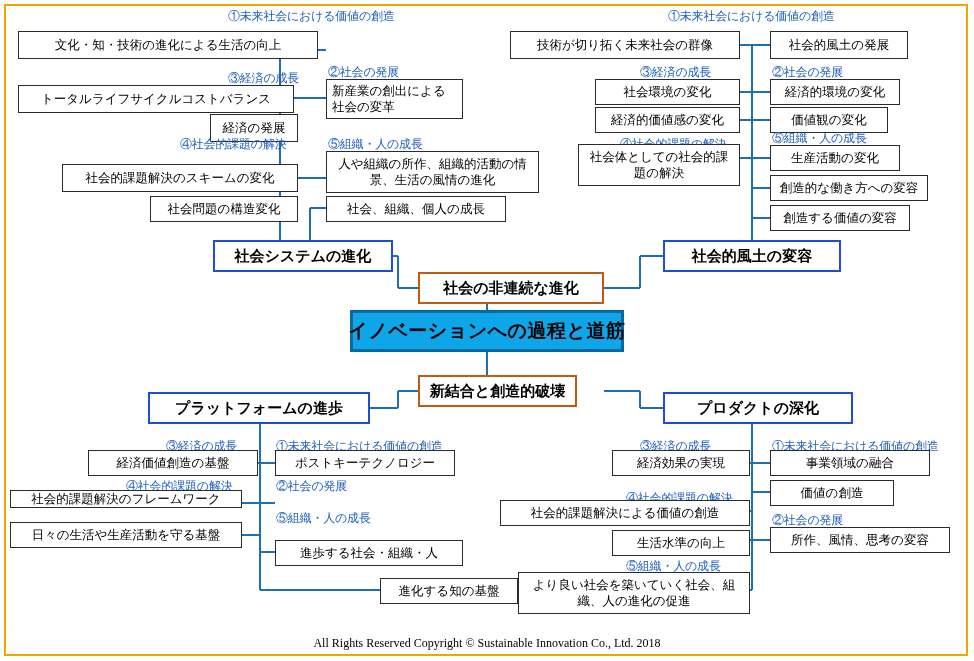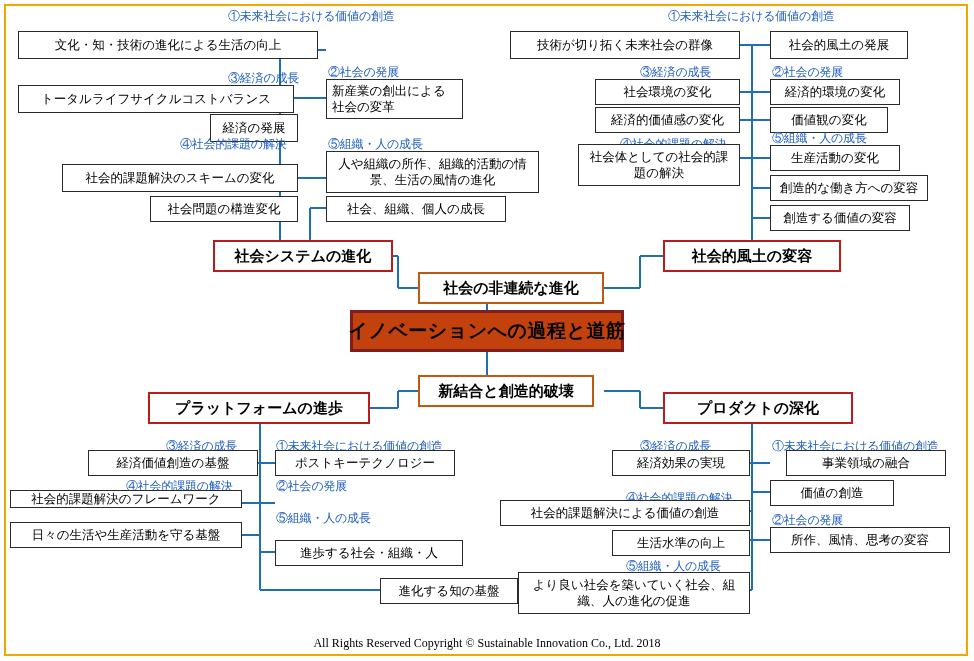--- a/index.html
+++ b/index.html
@@ -51,21 +51,21 @@
     position: absolute;
     font-size: 12px;
     color: #2060c0;
     white-space: nowrap;
     letter-spacing: -0.2px;
   }
   .hub {
     position: absolute;
     box-sizing: border-box;
     background: #ffffff;
-    border: 2px solid #b91c1c;
+    border: 2px solid #1d4ed8;
     color: #000000;
     font-size: 15px;
     font-weight: bold;
     display: flex;
     align-items: center;
     justify-content: center;
     text-align: center;
     white-space: nowrap;
   }
   .hub2 {
@@ -78,22 +78,22 @@
     font-weight: bold;
     display: flex;
     align-items: center;
     justify-content: center;
     text-align: left;
     white-space: nowrap;
   }
   .center {
     position: absolute;
     box-sizing: border-box;
-    background: #c2410c;
-    border: 3px solid #7f1d1d;
+    background: #0ea5e9;
+    border: 3px solid #0369a1;
     color: #000000;
     font-size: 19px;
     font-weight: bold;
     display: flex;
     align-items: center;
     justify-content: center;
     text-align: center;
     white-space: nowrap;
     letter-spacing: 0.5px;
   }
@@ -227,21 +227,21 @@
   <div class="node" style="left:770px; top:145px; width:130px; height:26px;">生産活動の変化</div>
   <div class="node" style="left:770px; top:175px; width:158px; height:26px;">創造的な働き方への変容</div>
   <div class="node" style="left:770px; top:205px; width:140px; height:26px;">創造する価値の変容</div>
 
   <div class="hub" style="left:213px; top:240px; width:180px; height:32px;">社会システムの進化</div>
   <div class="hub" style="left:663px; top:240px; width:178px; height:32px;">社会的風土の変容</div>
   <div class="hub2" style="left:418px; top:272px; width:186px; height:32px;">社会の非連続な進化</div>
 
   <div class="center" style="left:350px; top:310px; width:274px; height:42px;">イノベーションへの過程と道筋</div>
 
-  <div class="hub2" style="left:418px; top:375px; width:176px; height:32px;">新結合と創造的破壊</div>
+  <div class="hub2" style="left:418px; top:375px; width:159px; height:32px;">新結合と創造的破壊</div>
   <div class="hub" style="left:148px; top:392px; width:222px; height:32px;">プラットフォームの進歩</div>
   <div class="hub" style="left:663px; top:392px; width:190px; height:32px;">プロダクトの深化</div>
 
   <div class="cat" style="left:166px; top:438px;">③経済の成長</div>
   <div class="node" style="left:88px; top:450px; width:170px; height:26px;">経済価値創造の基盤</div>
 
   <div class="cat" style="left:276px; top:438px;">①未来社会における価値の創造</div>
   <div class="node" style="left:275px; top:450px; width:180px; height:26px;">ポストキーテクノロジー</div>
 
   <div class="cat" style="left:126px; top:478px;">④社会的課題の解決</div>
@@ -253,21 +253,21 @@
 
   <div class="cat" style="left:276px; top:510px;">⑤組織・人の成長</div>
   <div class="node" style="left:275px; top:540px; width:188px; height:26px;">進歩する社会・組織・人</div>
 
   <div class="node" style="left:380px; top:578px; width:138px; height:26px;">進化する知の基盤</div>
 
   <div class="cat" style="left:640px; top:438px;">③経済の成長</div>
   <div class="node" style="left:612px; top:450px; width:138px; height:26px;">経済効果の実現</div>
 
   <div class="cat" style="left:772px; top:438px;">①未来社会における価値の創造</div>
-  <div class="node" style="left:770px; top:450px; width:160px; height:26px;margin-left:16px;">事業領域の融合</div>
+  <div class="node" style="left:770px; top:450px; width:160px; height:26px;">事業領域の融合</div>
 
   <div class="node" style="left:770px; top:480px; width:124px; height:26px;">価値の創造</div>
 
   <div class="cat" style="left:626px; top:490px;">④社会的課題の解決</div>
   <div class="node" style="left:500px; top:500px; width:250px; height:26px;">社会的課題解決による価値の創造</div>
 
   <div class="cat" style="left:772px; top:512px;">②社会の発展</div>
   <div class="node" style="left:770px; top:527px; width:180px; height:26px;">所作、風情、思考の変容</div>
 
   <div class="node" style="left:612px; top:530px; width:138px; height:26px;">生活水準の向上</div>

